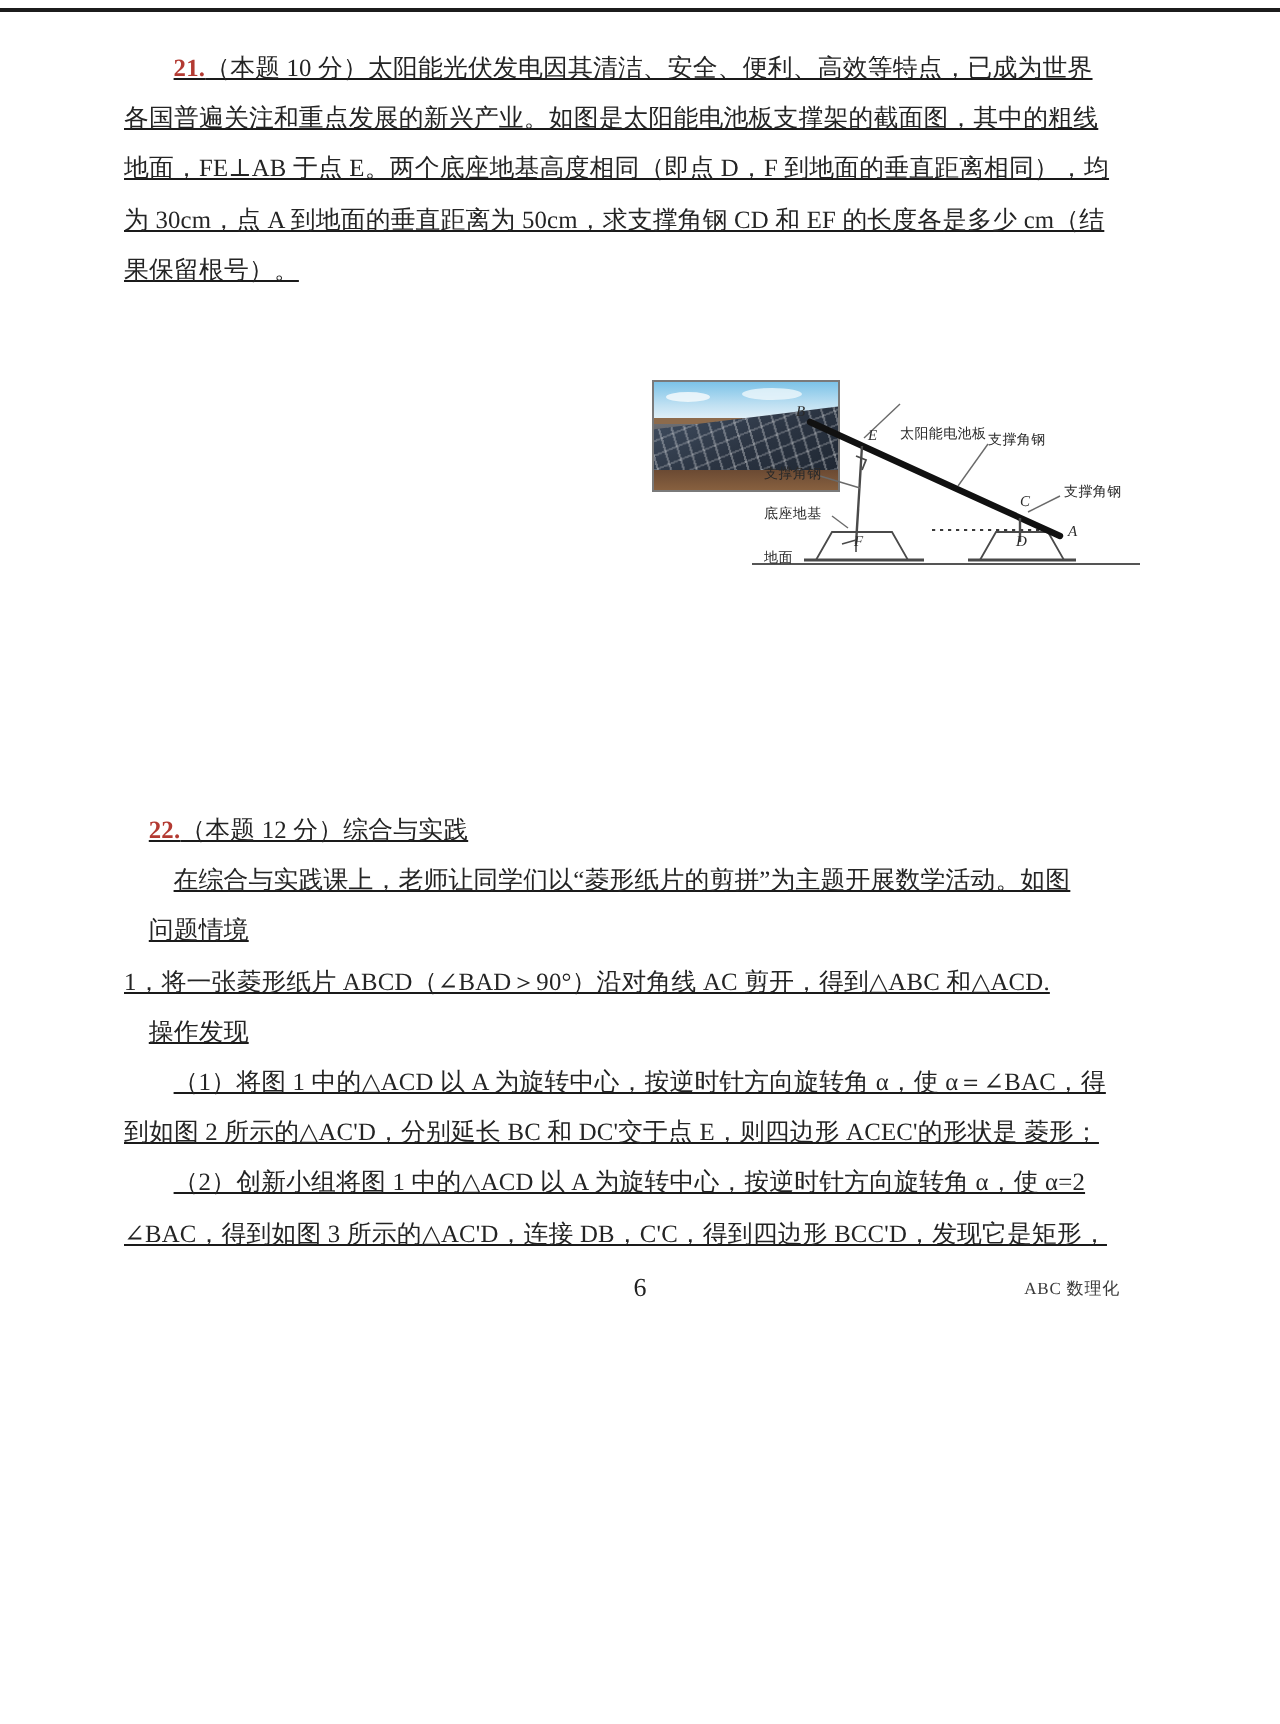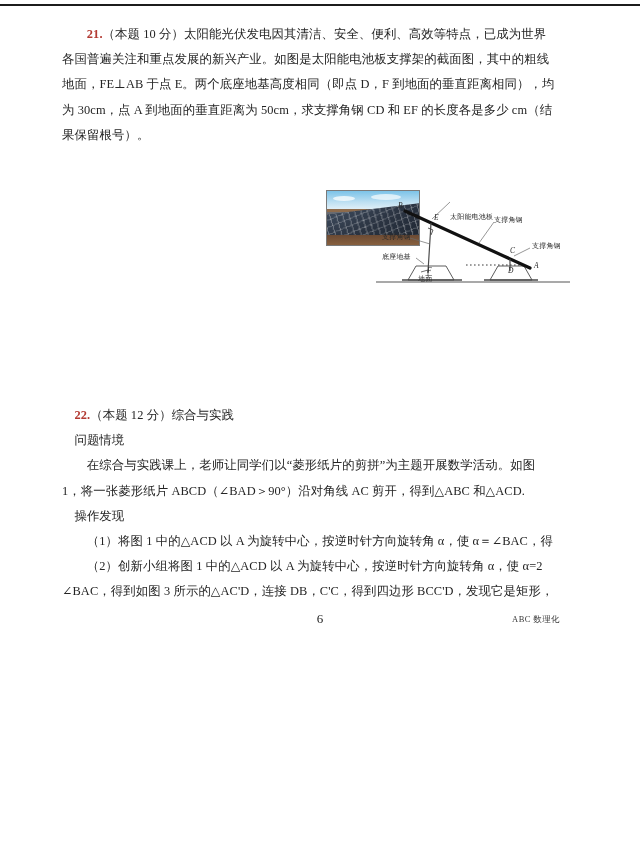--- a/index.html
+++ b/index.html
@@ -27,20 +27,21 @@
     left: 0;
     width: 640px;
     height: 2px;
     background: #1c1c1c;
   }
   #content {
     position: absolute;
     top: 22px;
     left: 62px;
     width: 516px;
+    text-decoration: underline;
   }
   .para {
     font-size: 12.4px;
     line-height: 25.2px;
     text-align: justify;
     text-justify: inter-ideograph;
     margin: 0;
     color: #242424;
     letter-spacing: 0.1px;
   }
@@ -122,25 +123,26 @@
       <p class="para">各国普遍关注和重点发展的新兴产业。如图是太阳能电池板支撑架的截面图，其中的粗线</p>
       <p class="para">地面，FE⊥AB 于点 E。两个底座地基高度相同（即点 D，F 到地面的垂直距离相同），均</p>
       <p class="para">为 30cm，点 A 到地面的垂直距离为 50cm，求支撑角钢 CD 和 EF 的长度各是多少 cm（结</p>
       <p class="para">果保留根号）。</p>
     </div>
 
     <div class="blank-space"></div>
 
     <div>
       <p class="para indent1"><span class="qnum">22.</span><span>（本题 12 分）综合与实践</span></p>
+      <p class="para indent2">在综合与实践课上，老师让同学们以“菱形纸片的剪拼”为主题开展数学活动。如图</p>
       <p class="para indent1">问题情境</p>
-      <p class="para indent2">在综合与实践课上，老师让同学们以“菱形纸片的剪拼”为主题开展数学活动。如图</p>
       <p class="para">1，将一张菱形纸片 ABCD（∠BAD＞90°）沿对角线 AC 剪开，得到△ABC 和△ACD.</p>
       <p class="para indent1">操作发现</p>
       <p class="para indent2">（1）将图 1 中的△ACD 以 A 为旋转中心，按逆时针方向旋转角 α，使 α＝∠BAC，得</p>
+      <p class="para">到如图 2 所示的△AC'D，分别延长 BC 和 DC'交于点 E，则四边形 ACEC'的形状是 菱形；</p>
       <p class="para indent2">（2）创新小组将图 1 中的△ACD 以 A 为旋转中心，按逆时针方向旋转角 α，使 α=2</p>
       <p class="para">∠BAC，得到如图 3 所示的△AC'D，连接 DB，C'C，得到四边形 BCC'D，发现它是矩形，</p>
     </div>
 
     <div class="gap-sm"></div>
 
     <div style="position:relative;height:22px;">
       <span style="position:absolute;left:0;width:516px;text-align:center;font-size:13px;color:#222;">6</span>
       <span style="position:absolute;right:18px;top:3px;font-size:8.5px;color:#3a3a3a;letter-spacing:.4px;">ABC 数理化</span>
     </div>
@@ -196,16 +198,16 @@
     <span class="dlabel pt" style="left:186px; top:60px;">C</span>
     <span class="dlabel pt" style="left:210px; top:75px;">A</span>
     <span class="dlabel pt" style="left:103px; top:80px;">F</span>
     <span class="dlabel pt" style="left:184px; top:80px;">D</span>
 
     <span class="dlabel cn" style="left:126px; top:8px;margin-top:18px;">太阳能电池板</span>
     <span class="dlabel cn" style="left:170px; top:29px;">支撑角钢</span>
     <span class="dlabel cn" style="left:208px; top:55px;">支撑角钢</span>
     <span class="dlabel cn" style="left:58px; top:46px;">支撑角钢</span>
     <span class="dlabel cn" style="left:58px; top:66px;">底座地基</span>
-    <span class="dlabel cn" style="left:58px; top:88px;margin-left:36px;">地面</span>
+    <span class="dlabel cn" style="left:58px; top:88px;">地面</span>
   </div>
 
 </div>
 
 </body></html>

